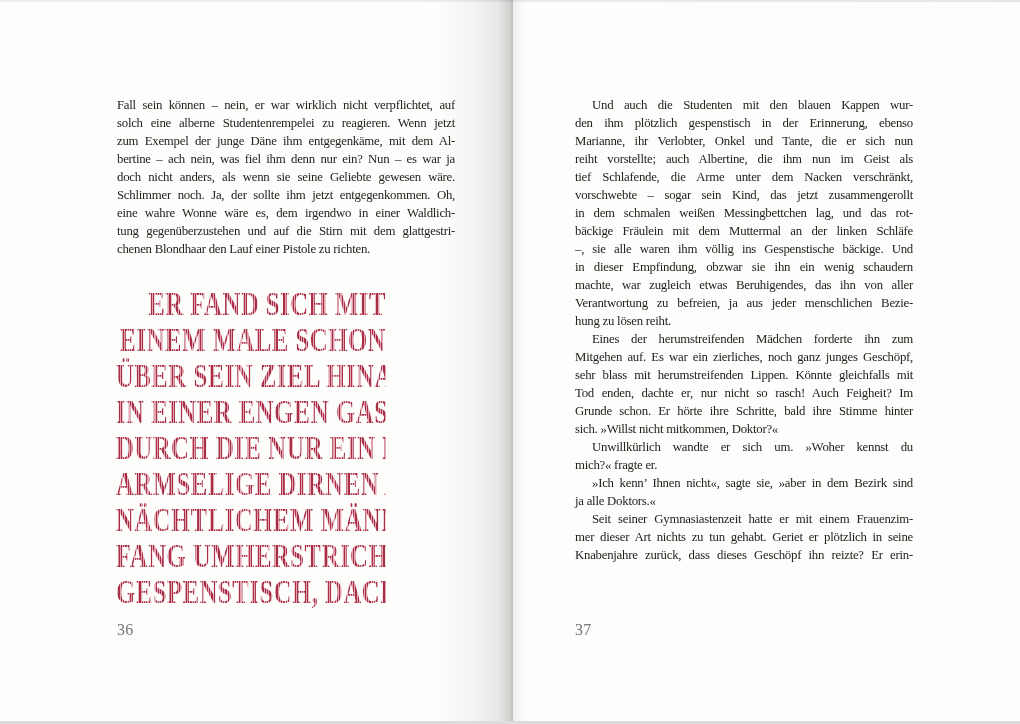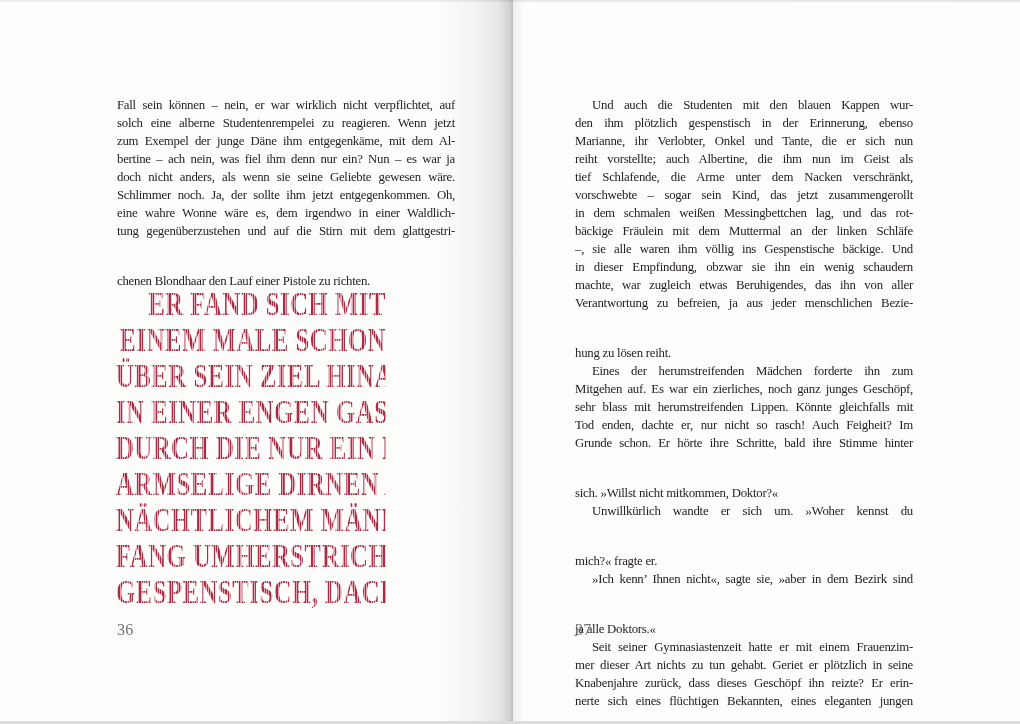--- a/index.html
+++ b/index.html
@@ -41,21 +41,21 @@
   
   .text-col {
     position: absolute; top: 96px; width: 338px;
     font-size: 12.8px; line-height: 18px;
     letter-spacing: -0.25px;
     color: #262220;
   }
   .col-left  { left: 117px; }
   .col-right { left: 65px; }
   .line { text-align: justify; text-align-last: justify; min-height: 18px; }
-  .line.end { text-align-last: left; margin-top: 32px; }
+  .line.end { text-align-last: left; }
   .line.ind { text-indent: 17px; }
 
   
   .pull-quote { position: absolute; left: 26px; top: 286px; width: 360px; }
   .qline {
     height: 36px; line-height: 36px;
     text-align: right; white-space: nowrap;
     font-family: "Liberation Serif", serif;
     font-weight: bold; font-size: 33px;
     letter-spacing: 0.02em;
@@ -143,21 +143,20 @@
 
       <div class="line ind">Unwillkürlich wandte er sich um. »Woher kennst du</div>
       <div class="line end">mich?« fragte er.</div>
 
       <div class="line ind">»Ich kenn’ Ihnen nicht«, sagte sie, »aber in dem Bezirk sind</div>
       <div class="line end">ja alle Doktors.«</div>
 
       <div class="line ind">Seit seiner Gymnasiastenzeit hatte er mit einem Frauenzim-</div>
       <div class="line">mer dieser Art nichts zu tun gehabt. Geriet er plötzlich in seine</div>
       <div class="line">Knabenjahre zurück, dass dieses Geschöpf ihn reizte? Er erin-</div>
-      <div class="line">nerte sich eines flüchtigen Bekannten, eines eleganten jungen</div>
     </div>
 
     <div class="page-number pn-right">37</div>
   </section>
 
 </div>
 
 <div class="fold-left"></div>
 <div class="fold-right"></div>
 <div class="edge-bottom"></div>

